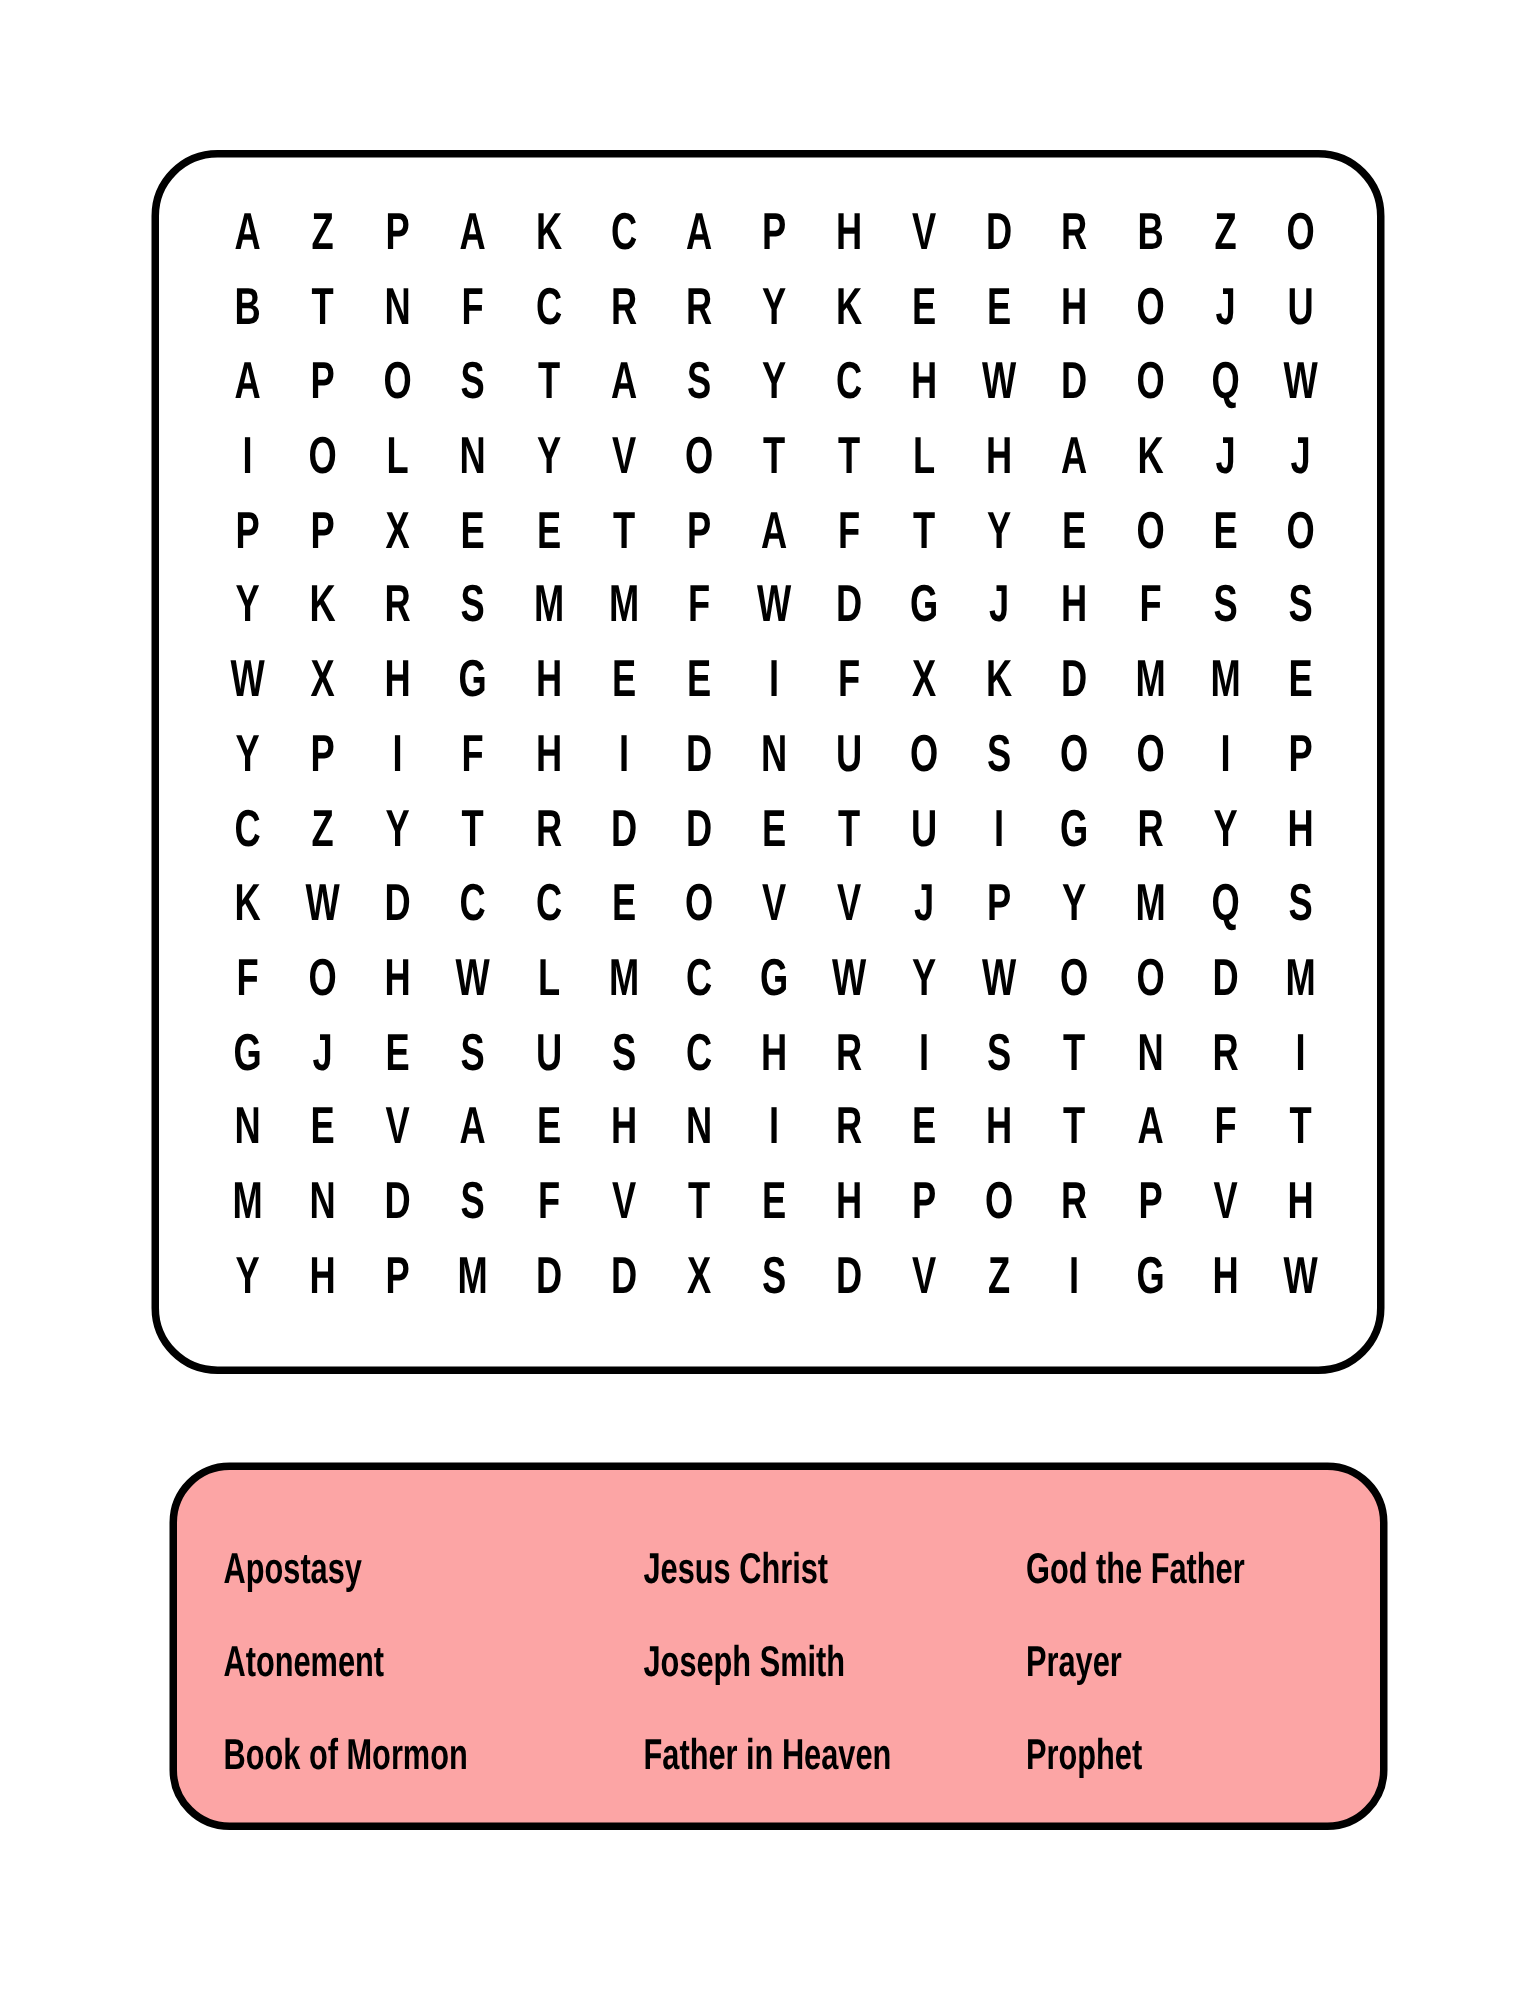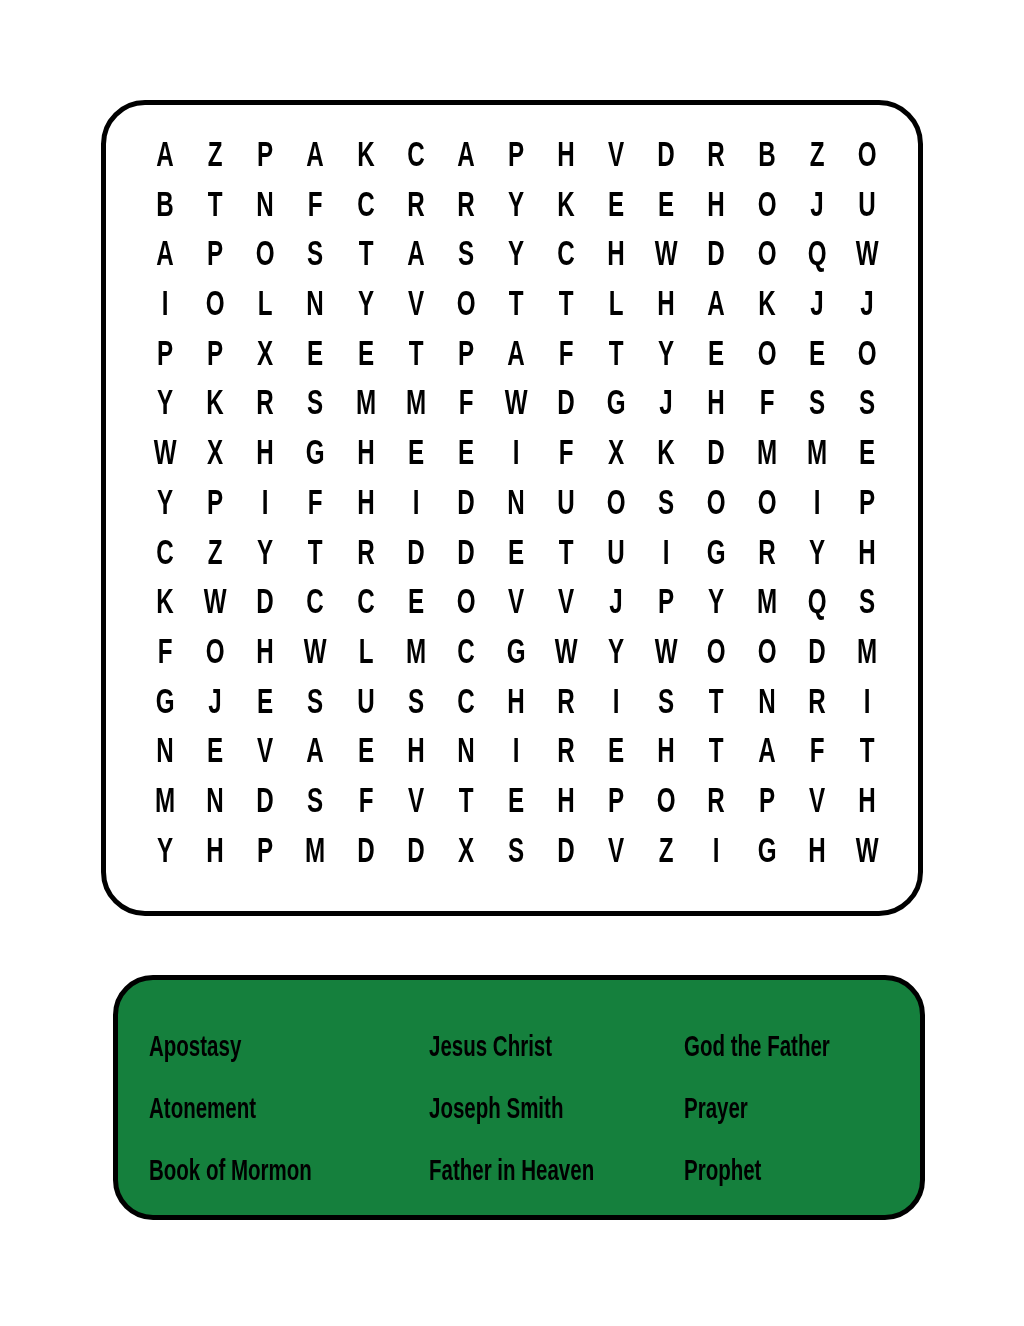--- a/index.html
+++ b/index.html
@@ -64,21 +64,21 @@
   
   .words-panel {
     position: absolute;
     left: 113px;
     top: 975px;
     width: 812px;
     height: 245px;
     box-sizing: border-box;
     border: 5px solid #000000;
     border-radius: 40px;
-    background: #15803d;
+    background: #fca5a5;
   }
 
   .words-grid {
     position: absolute;
     left: 31px;
     top: 35px;
     width: 745px;
     display: grid;
     grid-template-columns: 280px 255px auto;
     grid-auto-rows: 62px;

